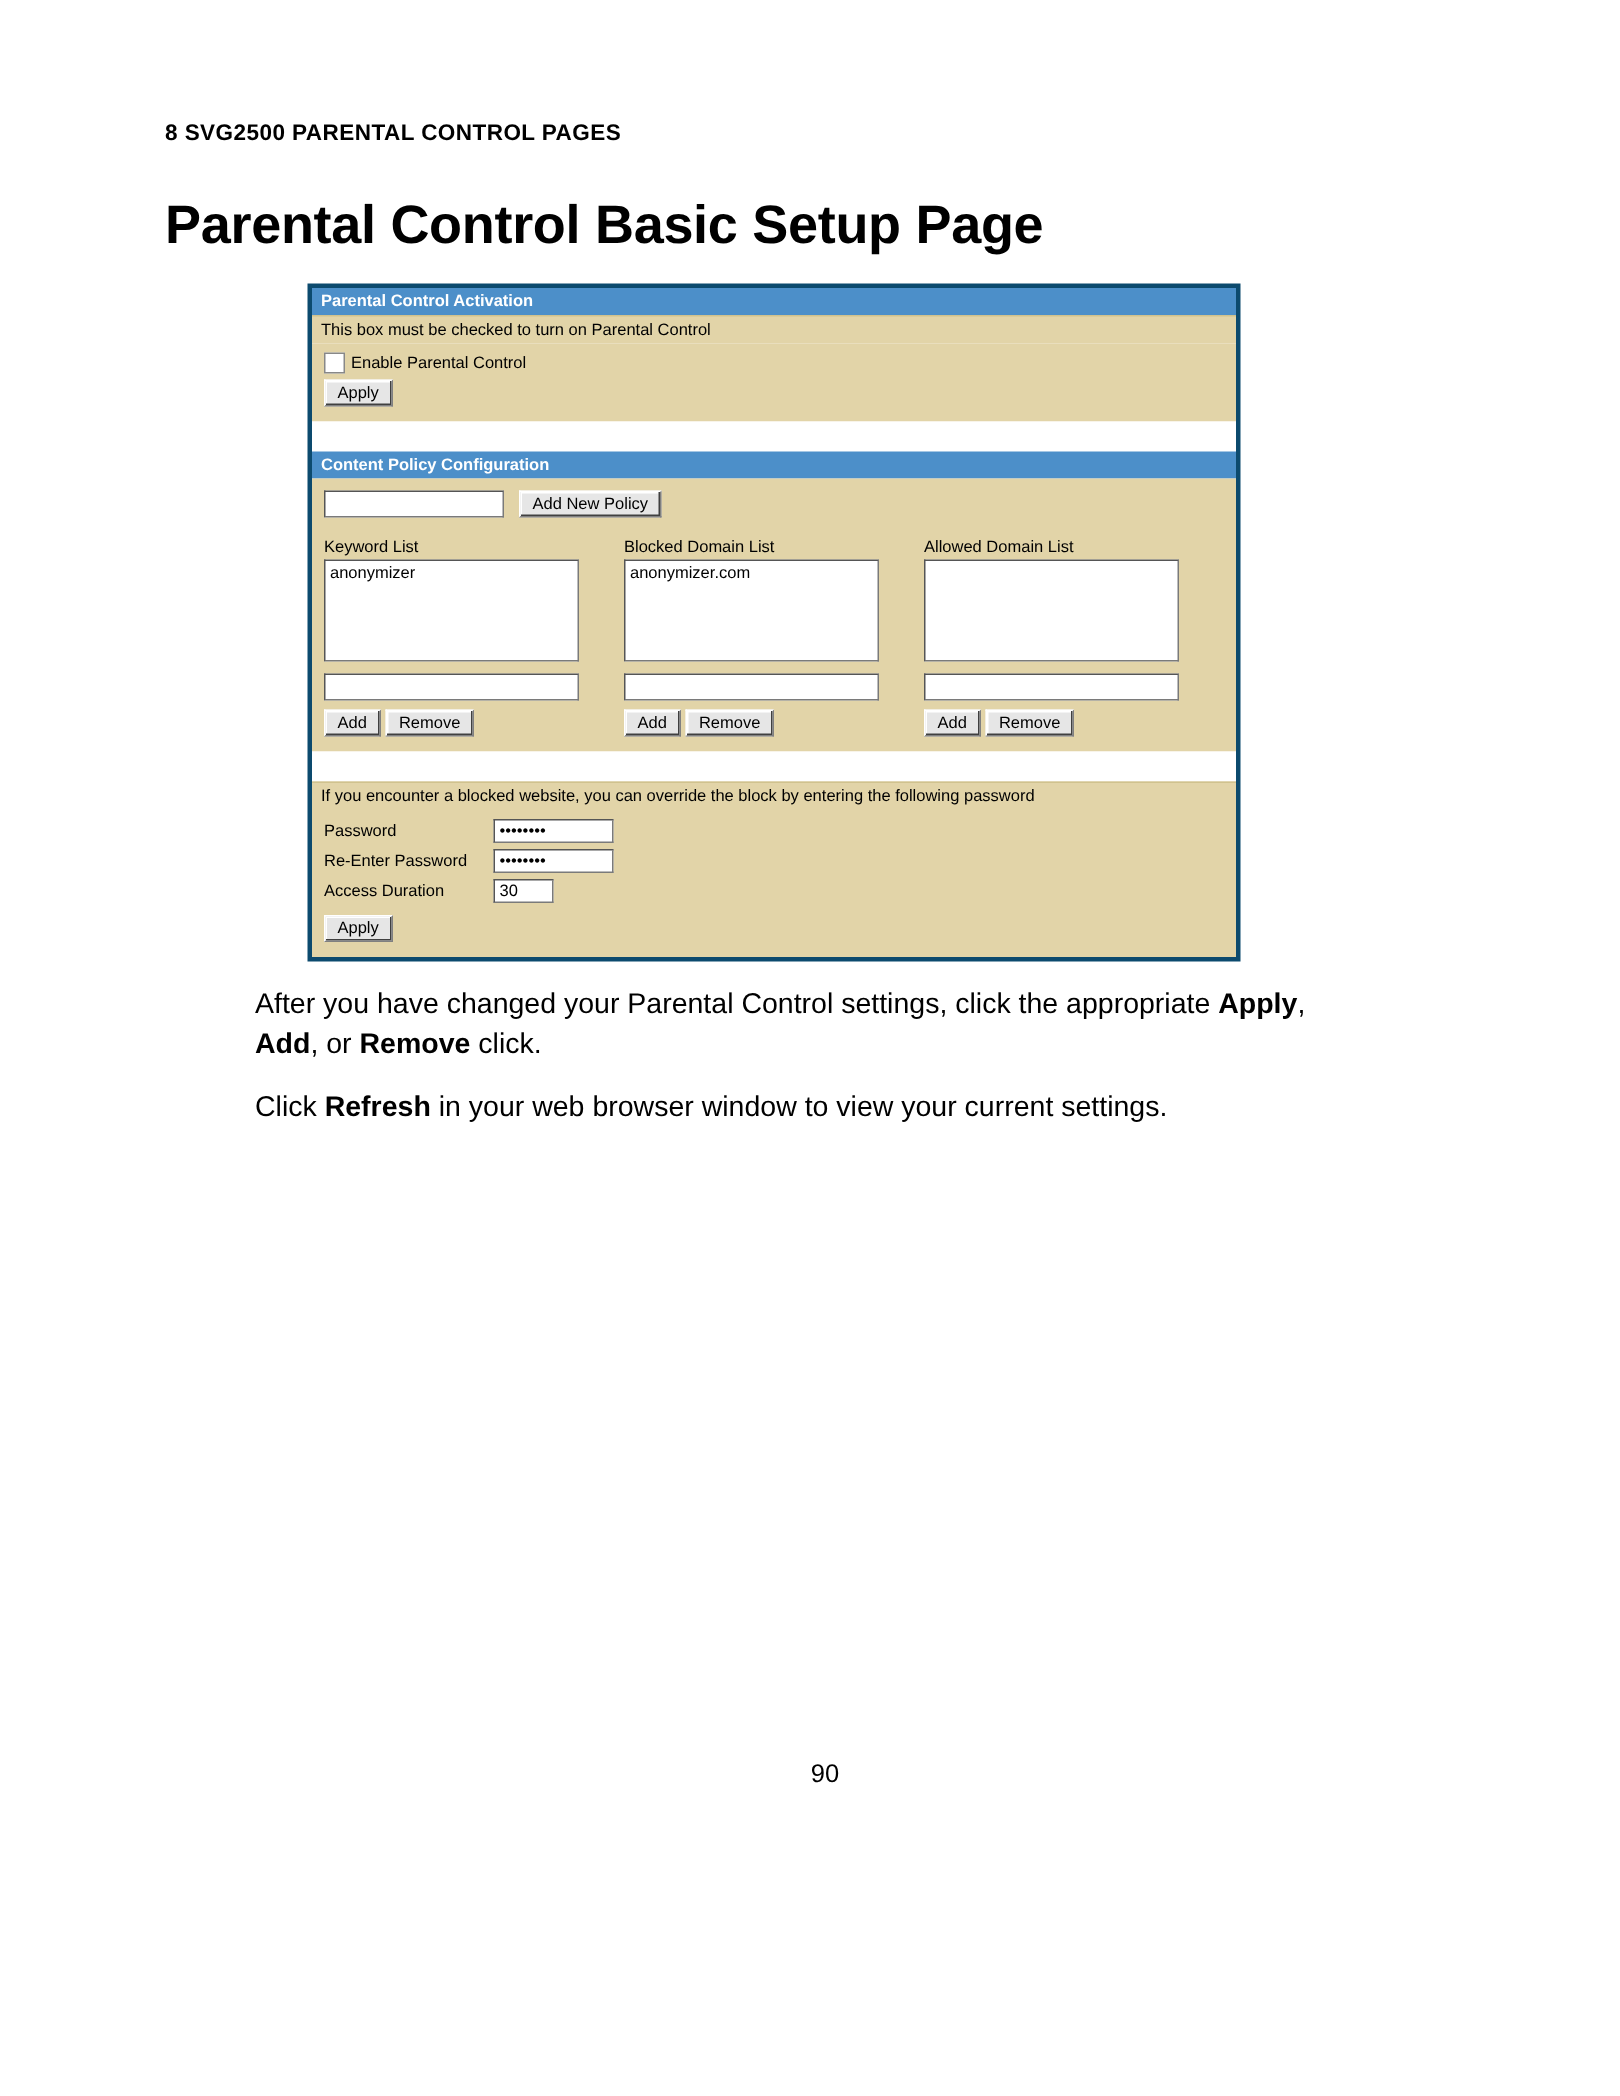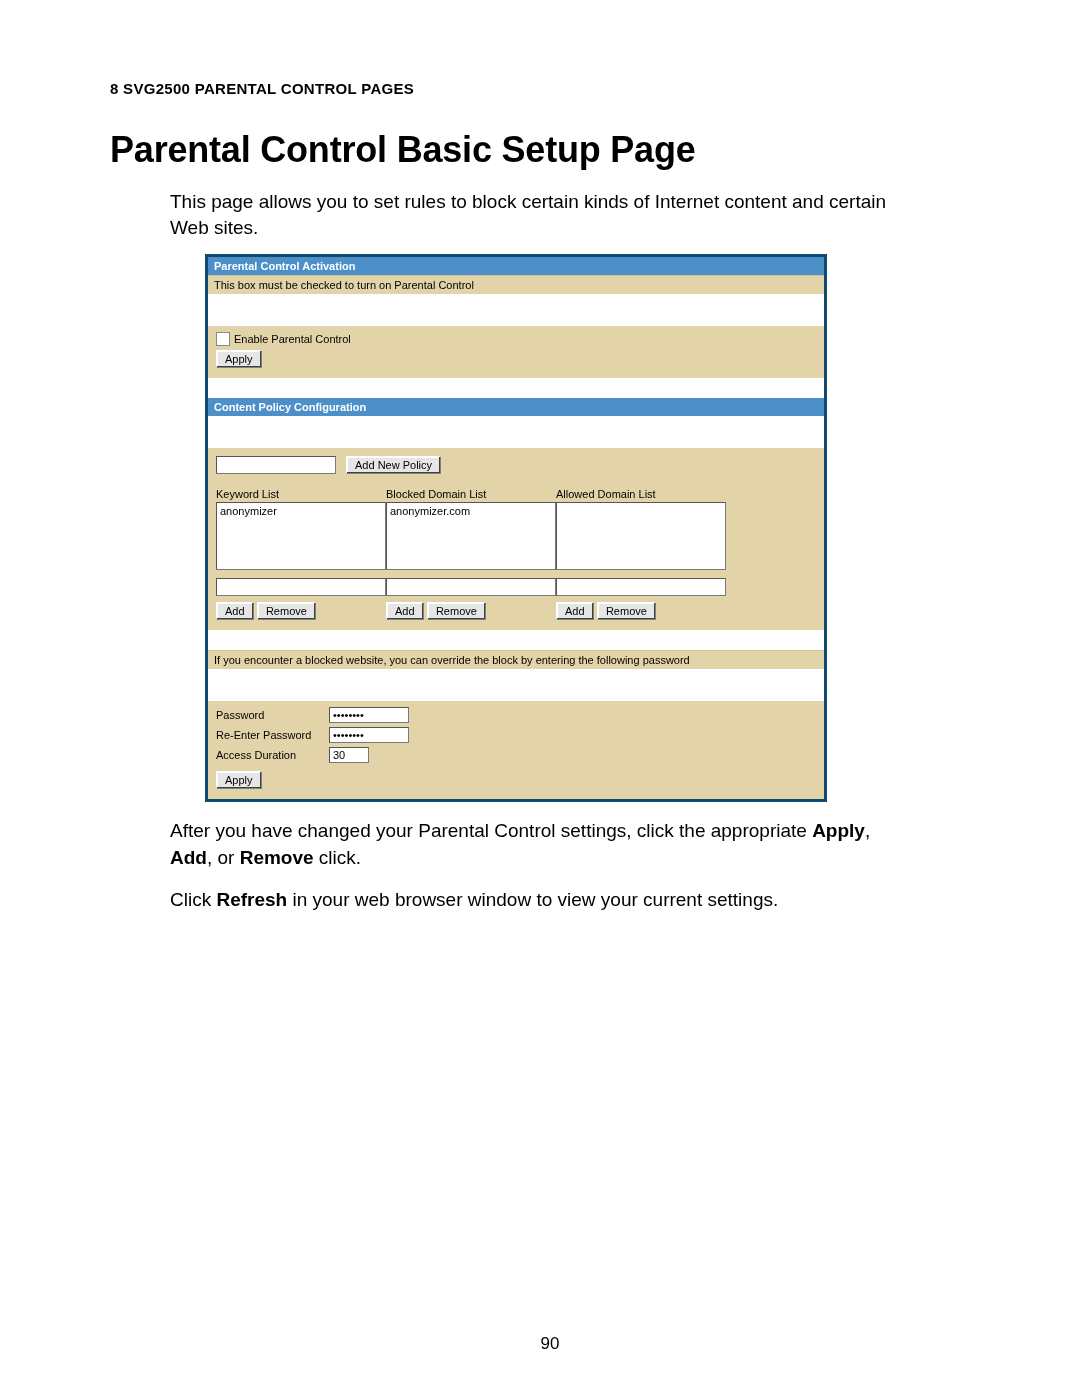--- a/index.html
+++ b/index.html
@@ -60,21 +60,20 @@
   }
   .shot .notice {
     background: #E2D4A8;
     padding: 3px 6px;
     font-size: 11px;
     border-top: 1px solid #d0c28e;
   }
   .shot .body {
     background: #E2D4A8;
     padding: 6px 8px 10px 8px;
-    margin-top: 32px;
   }
   .chk-row { display: flex; align-items: center; gap: 4px; font-size: 11px; }
   .chk {
     width: 12px; height: 12px;
     background: #fff; border: 1px solid #888;
     display: inline-block;
   }
   .btn {
     display: inline-block;
     background: #E6E6E6;
@@ -108,21 +107,21 @@
   }
   .sel .arrow {
     position: absolute; right: 0; top: 0; bottom: 0; width: 16px;
     background: #D4D0C8; border-left: 1px solid #888;
     display: flex; align-items: center; justify-content: center;
   }
   .sel .arrow::after { content: "▼"; font-size: 8px; color: #000; }
   .policy-row { display: flex; align-items: flex-end; gap: 10px; margin-top: 2px; }
   .policy-row .txtin { width: 120px; height: 18px; }
   .lists {
-    display: flex; margin-top: 14px; align-items: center;
+    display: flex; gap: 30px; margin-top: 14px; align-items: center;
   }
   .col { display: flex; flex-direction: column; width: 170px; }
   .col-label { font-size: 11px; margin-bottom: 2px; }
   .listbox {
     background: #fff; border: 1px solid #7a7a7a;
     border-top-color: #555; border-left-color: #555;
     height: 62px; padding: 2px 3px; font-size: 11px;
     overflow: hidden;
   }
   .col .txtin.add { height: 18px; margin-top: 8px; }
@@ -136,21 +135,20 @@
     font-size: 17px;
     margin-top: 420px;
   }
 </style>
 </head>
 <body>
 
 <div class="page">
   <div class="chapter">8 SVG2500 PARENTAL CONTROL PAGES</div>
   <div class="heading">Parental Control Basic Setup Page</div>
-  <p class="intro">This page allows you to set rules to block certain kinds of Internet content and certain Web sites.</p>
 
   <div class="shot">
 
     <div class="header">Parental Control Activation</div>
     <div class="notice">This box must be checked to turn on Parental Control</div>
     <div class="body">
       <div class="chk-row">
         <span class="chk"></span>
         <span>Enable Parental Control</span>
       </div>

